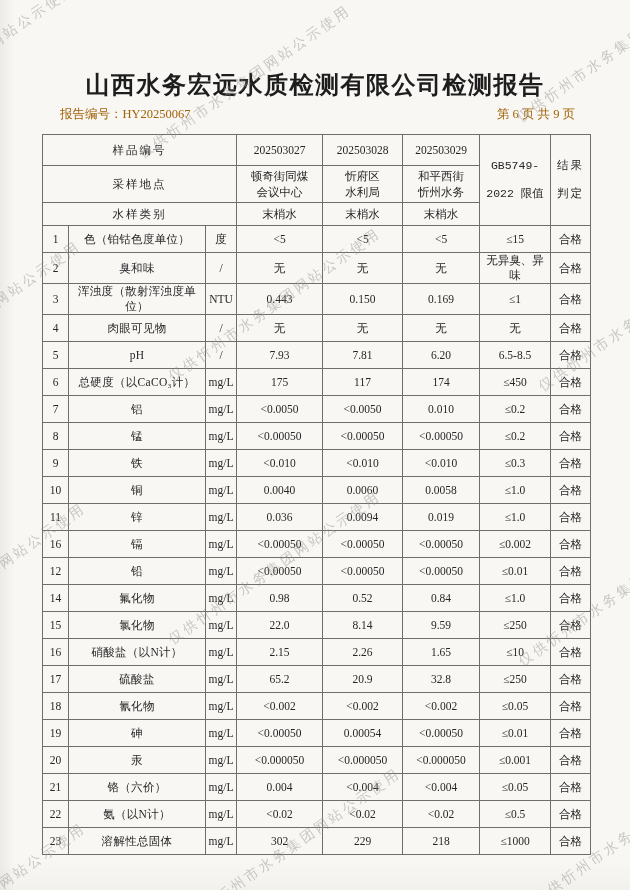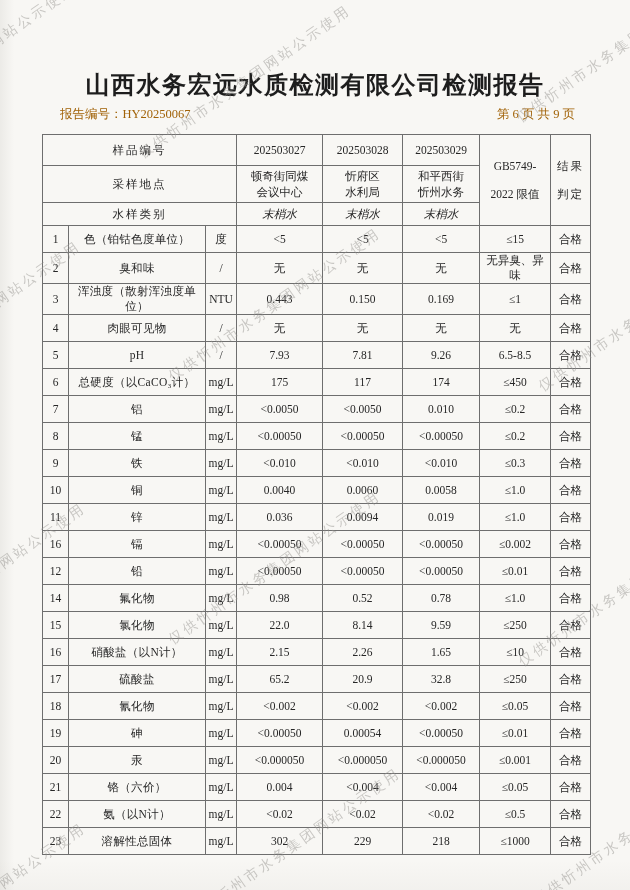--- a/index.html
+++ b/index.html
@@ -46,22 +46,22 @@
   tr.hr2 td{height:36px;}
   tr.hr3 td{height:22px;}
   tr.data-row td{height:26px;}
   td.cell-name{text-align:left;padding-left:6px;font-size:11px;letter-spacing:.3px;}
   td.cell-unit{font-size:10.5px;}
   td.cell-limit{font-size:11px;}
   td.cell-result{font-size:11px;}
   td.hdr-label{font-size:11.5px;letter-spacing:2px;}
   td.hdr-id{font-size:12px;}
   td.hdr-loc{font-size:11px;line-height:16px;}
-  td.hdr-cat{font-size:11px;font-style:italic;}
-  td.hdr-limit div, td.hdr-result div{line-height:14px;}
+  td.hdr-cat{font-size:11px;}
+  td.hdr-limit div, td.hdr-result div{line-height:14px;font-family:Liberation Mono, monospace;}
   td.hdr-limit{font-size:12px;}
   td.hdr-result{font-size:11.5px;letter-spacing:2px;}
   .two-line{display:flex;flex-direction:column;gap:14px;align-items:center;justify-content:center;}
   .wm{
     position:absolute;z-index:5;pointer-events:none;
     white-space:nowrap;
     font-family:"Liberation Sans","DejaVu Sans",sans-serif;
     font-size:14px;letter-spacing:3px;
     color:rgba(148,146,142,.48);
     transform:translate(-50%,-50%) rotate(-35deg);
@@ -171,21 +171,21 @@
         <td class="cell-val">无</td>
         <td class="cell-limit">无</td>
         <td class="cell-result">合格</td>
       </tr>
       <tr class="data-row">
         <td class="cell-no">5</td>
         <td class="cell-name">pH</td>
         <td class="cell-unit">/</td>
         <td class="cell-val">7.93</td>
         <td class="cell-val">7.81</td>
-        <td class="cell-val">9.26</td>
+        <td class="cell-val">6.20</td>
         <td class="cell-limit">6.5-8.5</td>
         <td class="cell-result">合格</td>
       </tr>
       <tr class="data-row">
         <td class="cell-no">6</td>
         <td class="cell-name">总硬度（以CaCO₃计）</td>
         <td class="cell-unit">mg/L</td>
         <td class="cell-val">175</td>
         <td class="cell-val">117</td>
         <td class="cell-val">174</td>
@@ -261,21 +261,21 @@
         <td class="cell-val">&lt;0.00050</td>
         <td class="cell-limit">≤0.01</td>
         <td class="cell-result">合格</td>
       </tr>
       <tr class="data-row">
         <td class="cell-no">14</td>
         <td class="cell-name">氟化物</td>
         <td class="cell-unit">mg/L</td>
         <td class="cell-val">0.98</td>
         <td class="cell-val">0.52</td>
-        <td class="cell-val">0.78</td>
+        <td class="cell-val">0.84</td>
         <td class="cell-limit">≤1.0</td>
         <td class="cell-result">合格</td>
       </tr>
       <tr class="data-row">
         <td class="cell-no">15</td>
         <td class="cell-name">氯化物</td>
         <td class="cell-unit">mg/L</td>
         <td class="cell-val">22.0</td>
         <td class="cell-val">8.14</td>
         <td class="cell-val">9.59</td>

